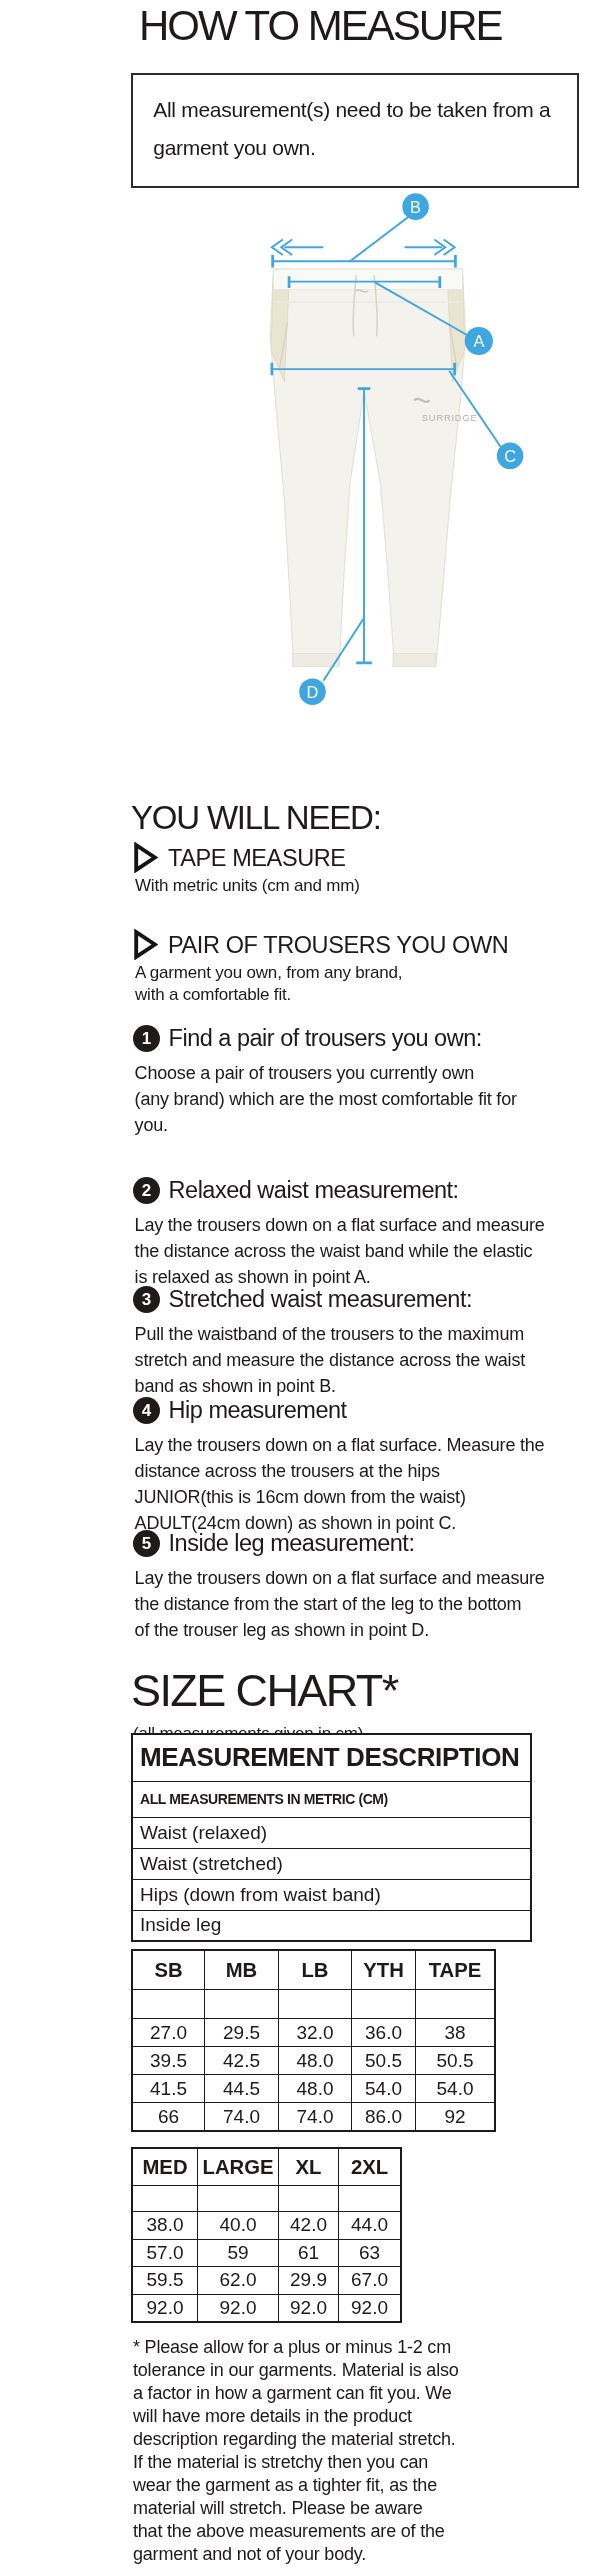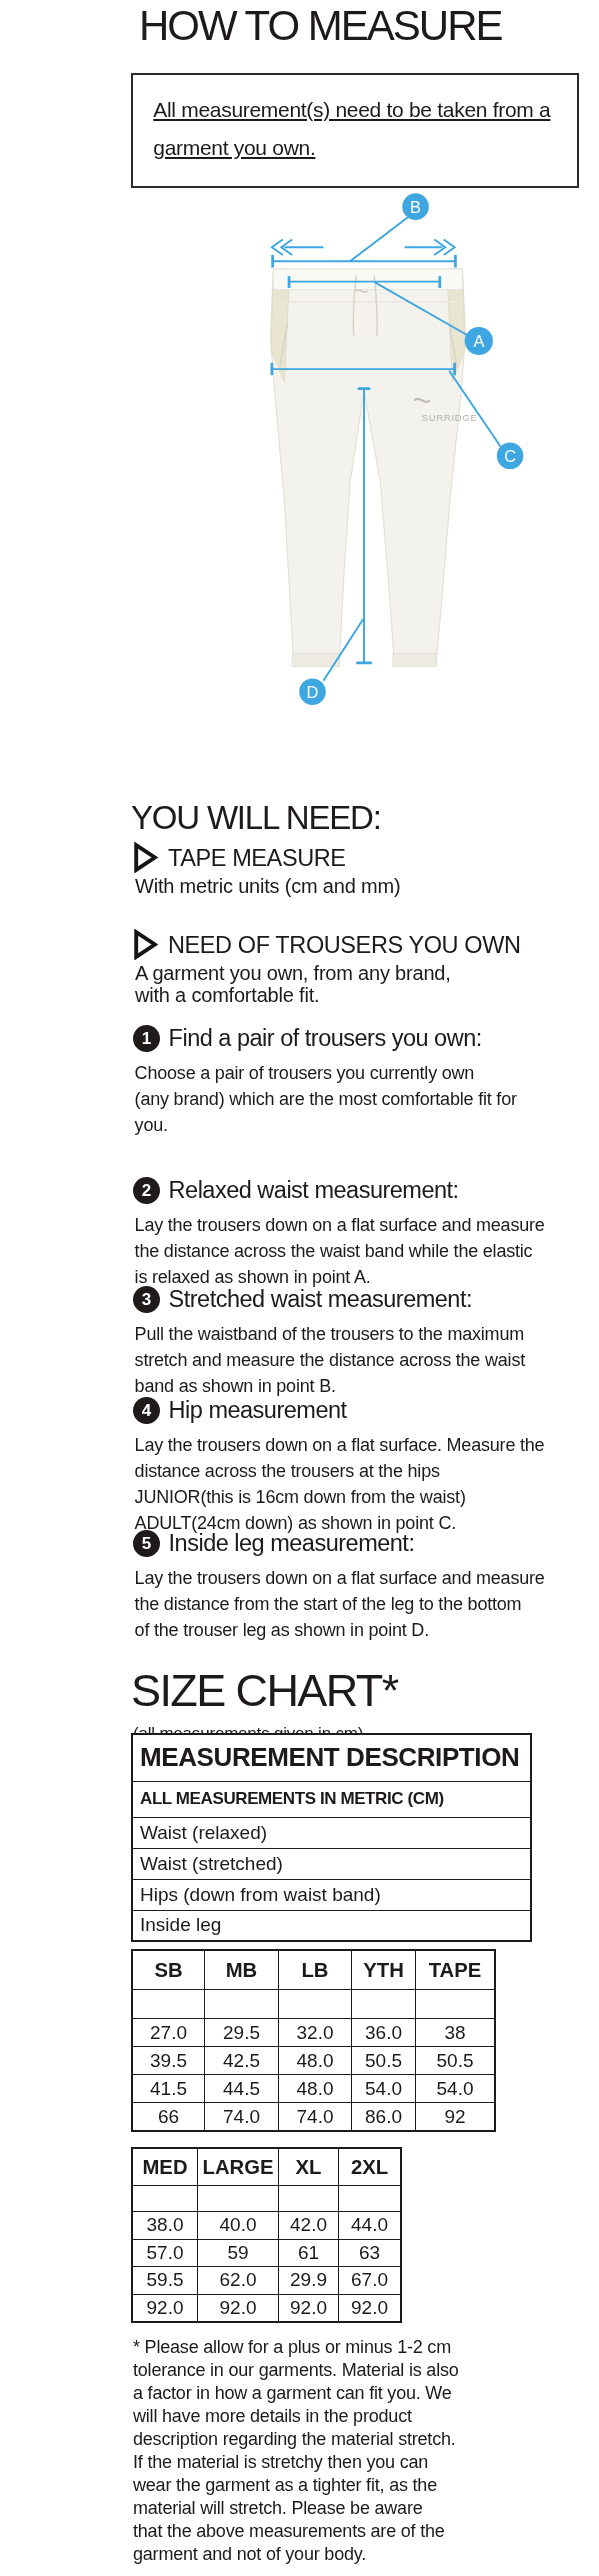--- a/index.html
+++ b/index.html
@@ -5,34 +5,34 @@
   html,body{margin:0;padding:0;background:#ffffff;}
   .page{position:relative;width:600px;height:2576px;background:#ffffff;overflow:hidden;
         font-family:"Liberation Sans",sans-serif;color:#1d1a19;}
   .abs{position:absolute;}
   .preline{white-space:pre-line;}
 
   
   .title{left:139px;top:1.6px;font-size:42px;font-weight:400;letter-spacing:-2px;margin:0;}
 
   
-  .notice{left:131px;top:73px;width:448px;height:115px;border:2.3px solid #2b2b2b;box-sizing:border-box;text-decoration:underline;}
+  .notice{left:131px;top:73px;width:448px;height:115px;border:2.3px solid #2b2b2b;box-sizing:border-box;}
   .notice p{margin:0;padding:15.6px 14px 0 20.3px;font-size:21px;line-height:38px;letter-spacing:-0.3px;}
 
   
   .diagram{left:250px;top:186px;}
 
   
   .ywn-heading{left:131px;top:799px;font-size:33px;font-weight:400;letter-spacing:-1.2px;margin:0;}
   .tri1{left:133px;top:842px;}
   .tri2{left:133px;top:929px;}
   .need-title{font-size:23.5px;letter-spacing:-0.4px;}
   .need-title.t1{left:168px;top:845px;}
   .need-title.t2{left:168px;top:932px;}
-  .need-desc{font-size:20px;line-height:22px;letter-spacing:-0.2px;}
+  .need-desc{font-size:17px;line-height:22px;letter-spacing:-0.2px;}
   .need-desc.d1{left:135px;top:875px;}
   .need-desc.d2{left:135px;top:962px;}
 
   
   .step-circle{width:27px;height:27px;border-radius:50%;background:#1e1b1a;color:#fff;
     display:inline-flex;align-items:center;justify-content:center;font-size:17px;font-weight:700;
     flex:0 0 27px;}
   .step-head{display:flex;align-items:center;gap:8.6px;}
   .step-head .h{font-size:23.5px;letter-spacing:-0.5px;}
   .step-body{margin:7.8px 0 0 1.6px;font-size:18px;line-height:26px;letter-spacing:-0.2px;}
@@ -41,21 +41,21 @@
 
   
   .sc-heading{left:131px;top:1665px;font-size:45px;font-weight:400;letter-spacing:-1.6px;margin:0;}
   .sc-sub{left:133px;top:1724px;font-size:17px;letter-spacing:-0.2px;}
 
   table{border-collapse:collapse;table-layout:fixed;background:#fff;}
   table,td,th{border:1.6px solid #1d1a19;}
   .desc-table{left:131px;top:1733px;width:401px;border-width:2.3px;}
   .desc-table td{text-align:left;padding:0 0 0 7px;margin-left:37px;}
   .desc-table .r-main{height:47px;font-size:26px;font-weight:700;letter-spacing:-0.4px;}
-  .desc-table .r-sub{height:36px;font-size:17px;font-weight:700;letter-spacing:-0.4px;}
+  .desc-table .r-sub{height:36px;font-size:14px;font-weight:700;letter-spacing:-0.4px;}
   .desc-table .r-item{height:31px;font-size:19px;}
 
   .size-table td{text-align:center;font-size:19px;padding:0;}
   .size-table .hdr td{font-size:20.3px;font-weight:700;}
   .st1{left:131px;top:1949px;width:357px;border-width:2.3px;}
   .st1 .hdr td{height:38px;} .st1 .gap td{height:28px;} .st1 .val td{height:27px;}
   .st2{left:131px;top:2147px;width:264px;border-width:2.3px;}
   .st2 .hdr td{height:36px;} .st2 .gap td{height:25px;} .st2 .val td{height:26.6px;}
 
   
@@ -134,21 +134,21 @@
 
   <svg class="abs tri1" width="25" height="31" viewBox="0 0 32 40">
     <polygon points="4,4 28,20 4,36" fill="#fff" stroke="#141414" stroke-width="5"></polygon>
   </svg>
   <span class="abs need-title t1">TAPE MEASURE</span>
   <span class="abs need-desc d1">With metric units (cm and mm)</span>
 
   <svg class="abs tri2" width="25" height="31" viewBox="0 0 32 40">
     <polygon points="4,4 28,20 4,36" fill="#fff" stroke="#141414" stroke-width="5"></polygon>
   </svg>
-  <span class="abs need-title t2">NEED OF TROUSERS YOU OWN</span>
+  <span class="abs need-title t2">PAIR OF TROUSERS YOU OWN</span>
   <span class="abs need-desc d2 preline">A garment you own, from any brand,
 with a comfortable fit.</span>
 
   <div class="abs step s1">
     <div class="step-head">
       <span class="step-circle">1</span>
       <span class="h">Find a pair of trousers you own:</span>
     </div>
     <p class="step-body preline">Choose a pair of trousers you currently own
 (any brand) which are the most comfortable fit for

